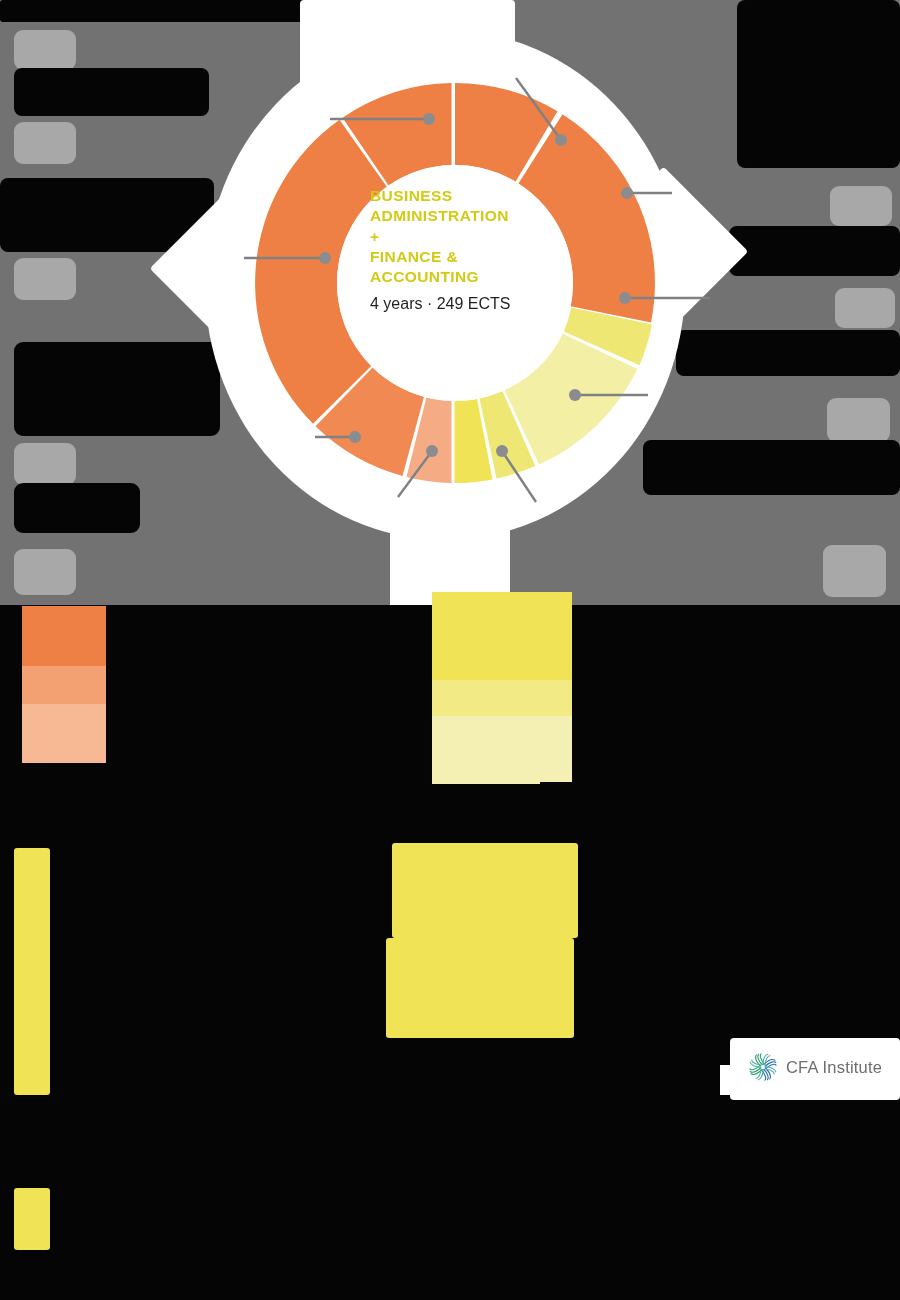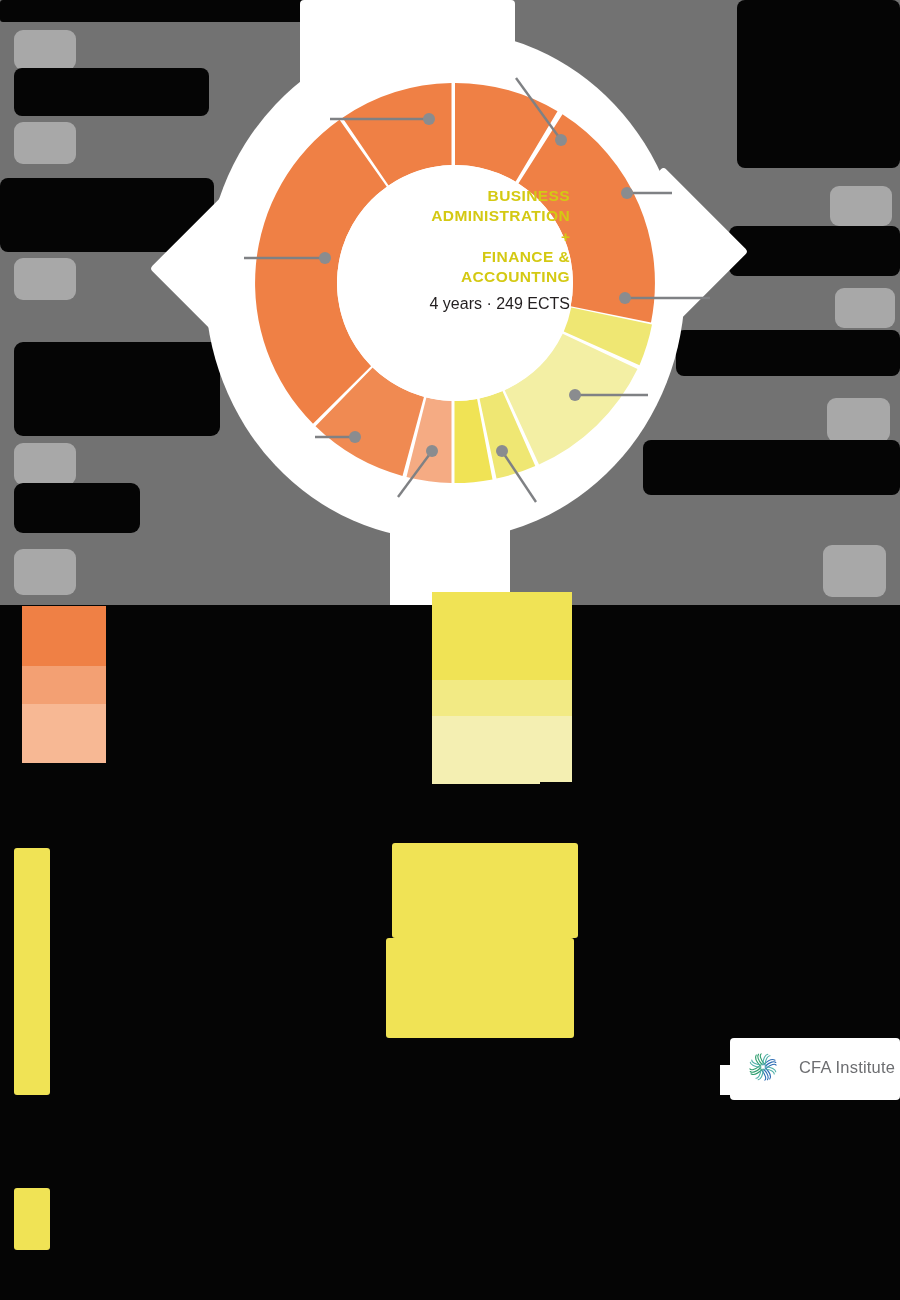--- a/index.html
+++ b/index.html
@@ -13,41 +13,41 @@
   .blk{position:absolute;border-radius:3px;}
   .blk.dark{background:#050505;}
   .blk.gray{background:#727272;}
   .blk.lgray{background:#a8a8a8;}
   .blk.yel{background:#f0e355;}
   #donut-svg{position:absolute;left:0;top:0;}
 
   
   .hub{
     position:absolute;left:370px;top:186px;width:200px;
-    text-align:right;pointer-events:none;
+    text-align:left;pointer-events:none;
   }
   .hub .t{
     color:#d4c913;font-weight:bold;font-size:15.5px;line-height:20px;
     letter-spacing:.4px;
   }
   .hub .plus{color:#d4c913;font-weight:bold;font-size:15.5px;line-height:21px;}
   .hub .sub{
     color:#231f20;font-size:16px;line-height:22px;margin-top:6px;font-weight:normal;
   }
 
   
   #leaders{position:absolute;left:0;top:0;width:900px;height:560px;}
 
   
   .sw{position:absolute;}
 
   
   #cfa{
     position:absolute;left:748px;top:1050px;width:140px;height:34px;
-    display:flex;align-items:center;gap:21px;
+    display:flex;align-items:center;gap:8px;
   }
   #cfa .mark{width:30px;height:30px;flex:0 0 30px;}
   #cfa .wordmark{
     color:#6d6e71;font-size:16.5px;letter-spacing:.2px;white-space:nowrap;
   }
   .whitebox{position:absolute;background:#ffffff;border-radius:4px;}
 </style>
 </head>
 <body>
 

